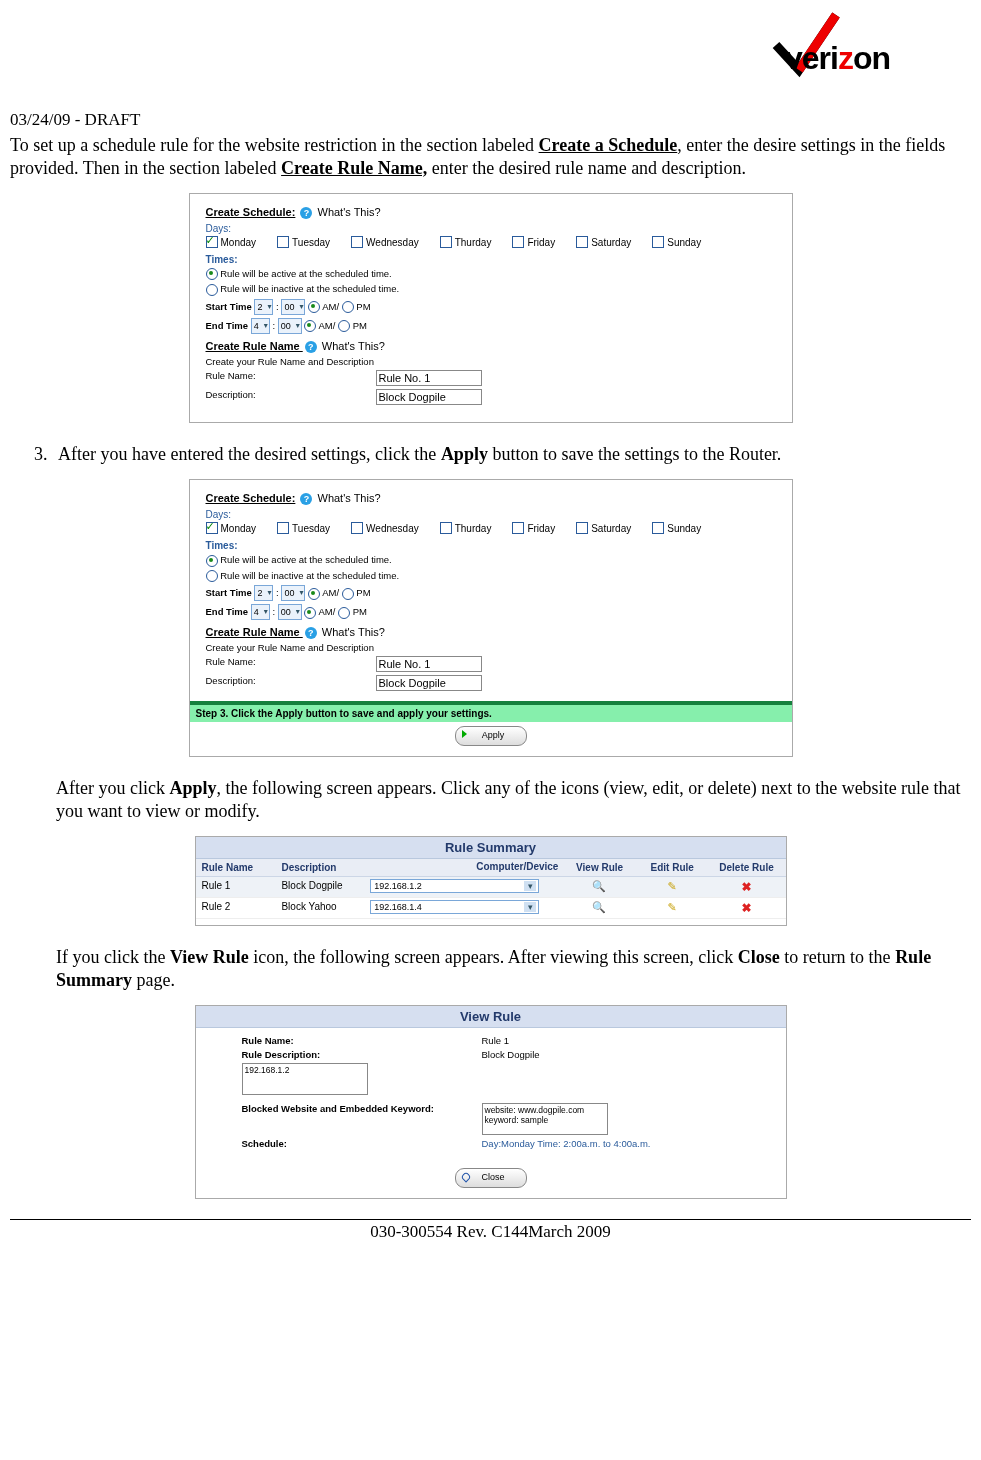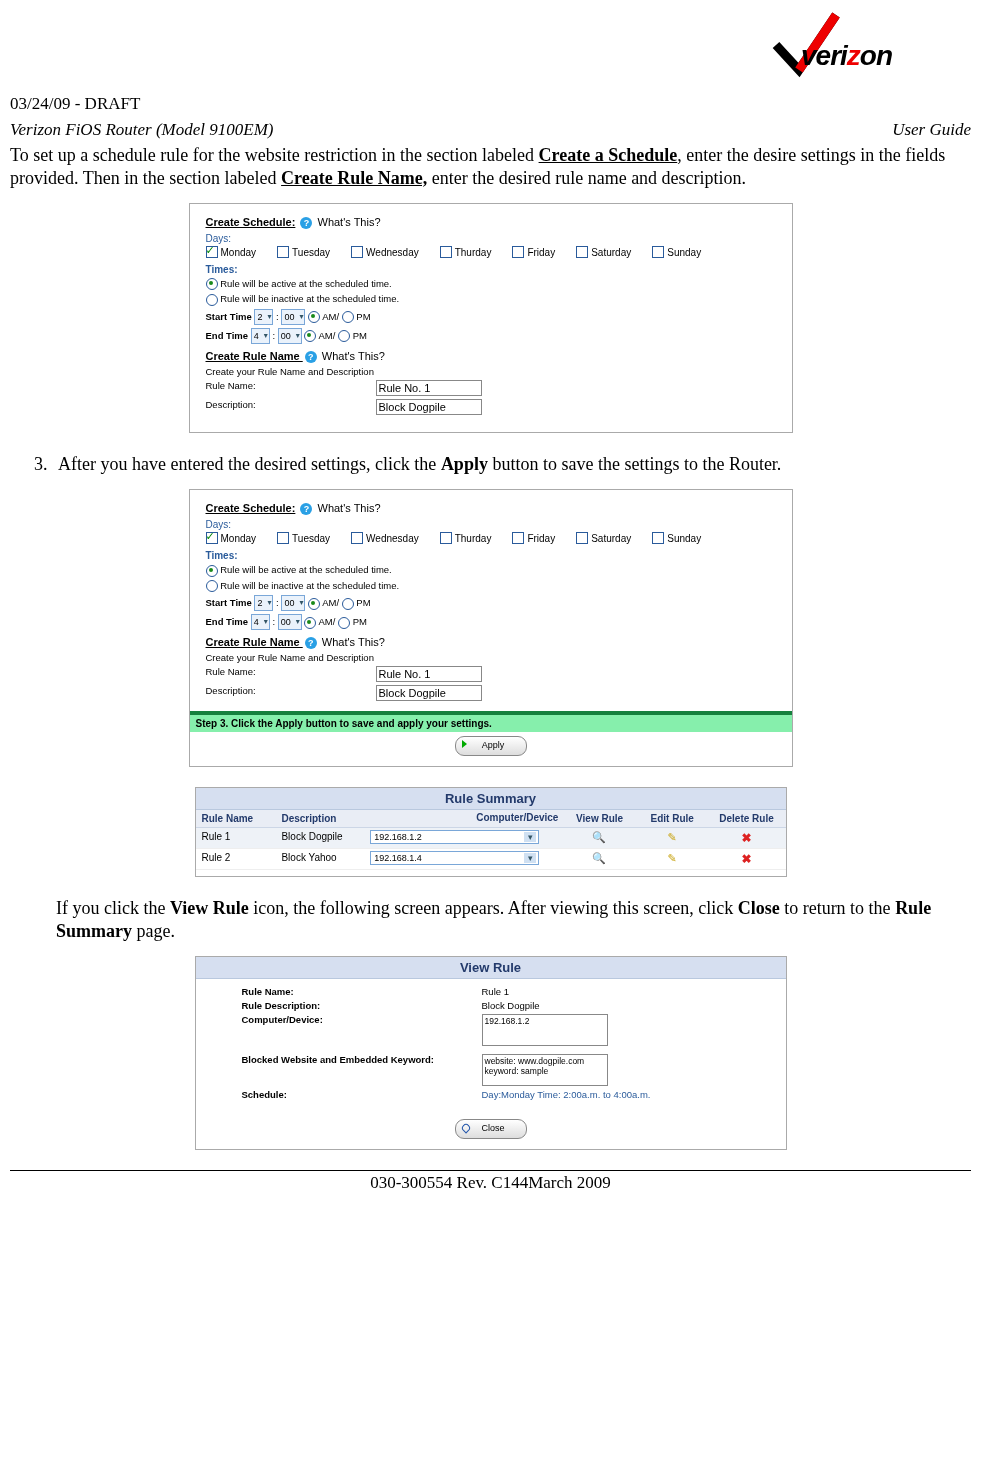--- a/index.html
+++ b/index.html
@@ -1,22 +1,22 @@
 <!DOCTYPE html>
 <html><head>
 <meta charset="utf-8">
 <style>
 body{margin:0;padding:0;font-family:"Times New Roman",serif;background:#fff;color:#000}
 .page{width:981px;margin:0 auto;padding:0 10px;box-sizing:border-box;position:relative}
 .logo-wrap{text-align:right;padding:10px 0 0 0}
 .logo{display:inline-block;position:relative;width:200px;height:80px}
 .logo-check{position:absolute;left:0;top:0;width:75px;height:75px}
-.logo-text{position:absolute;left:30px;top:30px;font-family:Arial,sans-serif;font-weight:bold;font-size:28px;font-style:italic;letter-spacing:-1px}
+.logo-text{position:absolute;left:14px;top:30px;font-family:Arial,sans-serif;font-weight:bold;font-size:32px;letter-spacing:-1px}
 .logo-text .vz-z{color:#e00}
-.draft{font-size:17px;margin-top:0}
+.draft{font-size:17px;margin-top:16px}
 .hdr-row{display:flex;justify-content:space-between;font-style:italic;font-size:17px;margin:6px 0 4px 0}
 .para{font-size:18px;line-height:1.25;margin:4px 0 12px 0}
 .b{font-weight:bold}
 .u{text-decoration:underline}
 .ol{font-size:18px;line-height:1.25;padding-left:42px;margin:10px 0}
 .ol > li{padding-left:6px;margin-bottom:14px}
 .indent-para{margin-left:46px;font-size:18px;line-height:1.25;margin-bottom:14px}
 .shot{display:block;margin:14px auto 20px;border:1px solid #aaa;background:#fff;font-family:Arial,sans-serif;font-size:10px}
 .shot-a{width:570px;padding:10px 16px 14px}
 .shot-b{width:570px;padding:10px 16px 10px}
@@ -75,24 +75,20 @@
       <path d="M5 35 L28 60 L65 5" stroke="#000" stroke-width="9" fill="none"></path>
       <path d="M28 60 L65 5" stroke="#e00" stroke-width="9" fill="none"></path>
     </svg>
     <span class="logo-text">
       <span>veri</span><span class="vz-z">z</span><span>on</span>
     </span>
   </div>
 </div>
 
 <div class="draft">03/24/09 - DRAFT</div>
-<div class="hdr-row">
-  <span>Verizon FiOS Router (Model 9100EM)</span>
-  <span>User Guide</span>
-</div>
 
 <p class="para">
   <span>To set up a schedule rule for the website restriction in the section labeled </span><span class="b u">Create a Schedule</span><span>, enter the desire settings in the fields provided. Then in the section labeled </span><span class="b u">Create Rule Name,</span><span> enter the desired rule name and description.</span>
 </p>
 
 <div class="shot shot-a">
   <div class="sh-title"><span class="u">Create Schedule:</span> <span class="q">?</span> <span style="font-weight:normal">What's This?</span></div>
   <div class="sh-sub">Days:</div>
   <div class="sh-days">
     <label>
@@ -192,20 +188,23 @@
         <span class="inp">Rule No. 1</span>
       </div>
   <div class="sh-kv">
         <span class="k">Description:</span>
         <span class="inp">Block Dogpile</span>
       </div>
   <div class="step3">Step 3. Click the Apply button to save and apply your settings.</div>
   <div class="apply-btn">&nbsp;&nbsp;<span>Apply</span></div>
 </div>
 
+<p class="indent-para">
+  <span>After you click </span><span class="b">Apply</span><span>, the following screen appears. Click any of the icons (view, edit, or delete) next to the website rule that you want to view or modify.</span>
+</p>
 
 <div class="shot shot-c">
   <div class="rs-title">Rule Summary</div>
   <div class="rs-head">
     <div class="rs-c1">Rule Name</div>
     <div class="rs-c2">Description</div>
     <div class="rs-c3" style="text-align:right">Computer/Device</div>
     <div class="rs-c4">View Rule</div>
     <div class="rs-c5">Edit Rule</div>
     <div class="rs-c6">Delete Rule</div>
@@ -237,21 +236,20 @@
   <div class="vr-body">
     <div class="vr-row">
           <span class="vr-k">Rule Name:</span>
           <span>Rule 1</span>
         </div>
     <div class="vr-row">
           <span class="vr-k">Rule Description:</span>
           <span>Block Dogpile</span>
         </div>
     <div class="vr-row">
-          <span class="vr-k">Computer/Device:</span>
           <span class="ta">192.168.1.2</span>
         </div>
     <div class="vr-row" style="margin-top:8px">
           <span class="vr-k">Blocked Website and Embedded Keyword:</span>
           <span class="ta">website: www.dogpile.com
 keyword: sample</span>
         </div>
     <div class="vr-row">
           <span class="vr-k">Schedule:</span>
           <span class="sched-val">Day:Monday Time: 2:00a.m. to 4:00a.m.</span>

